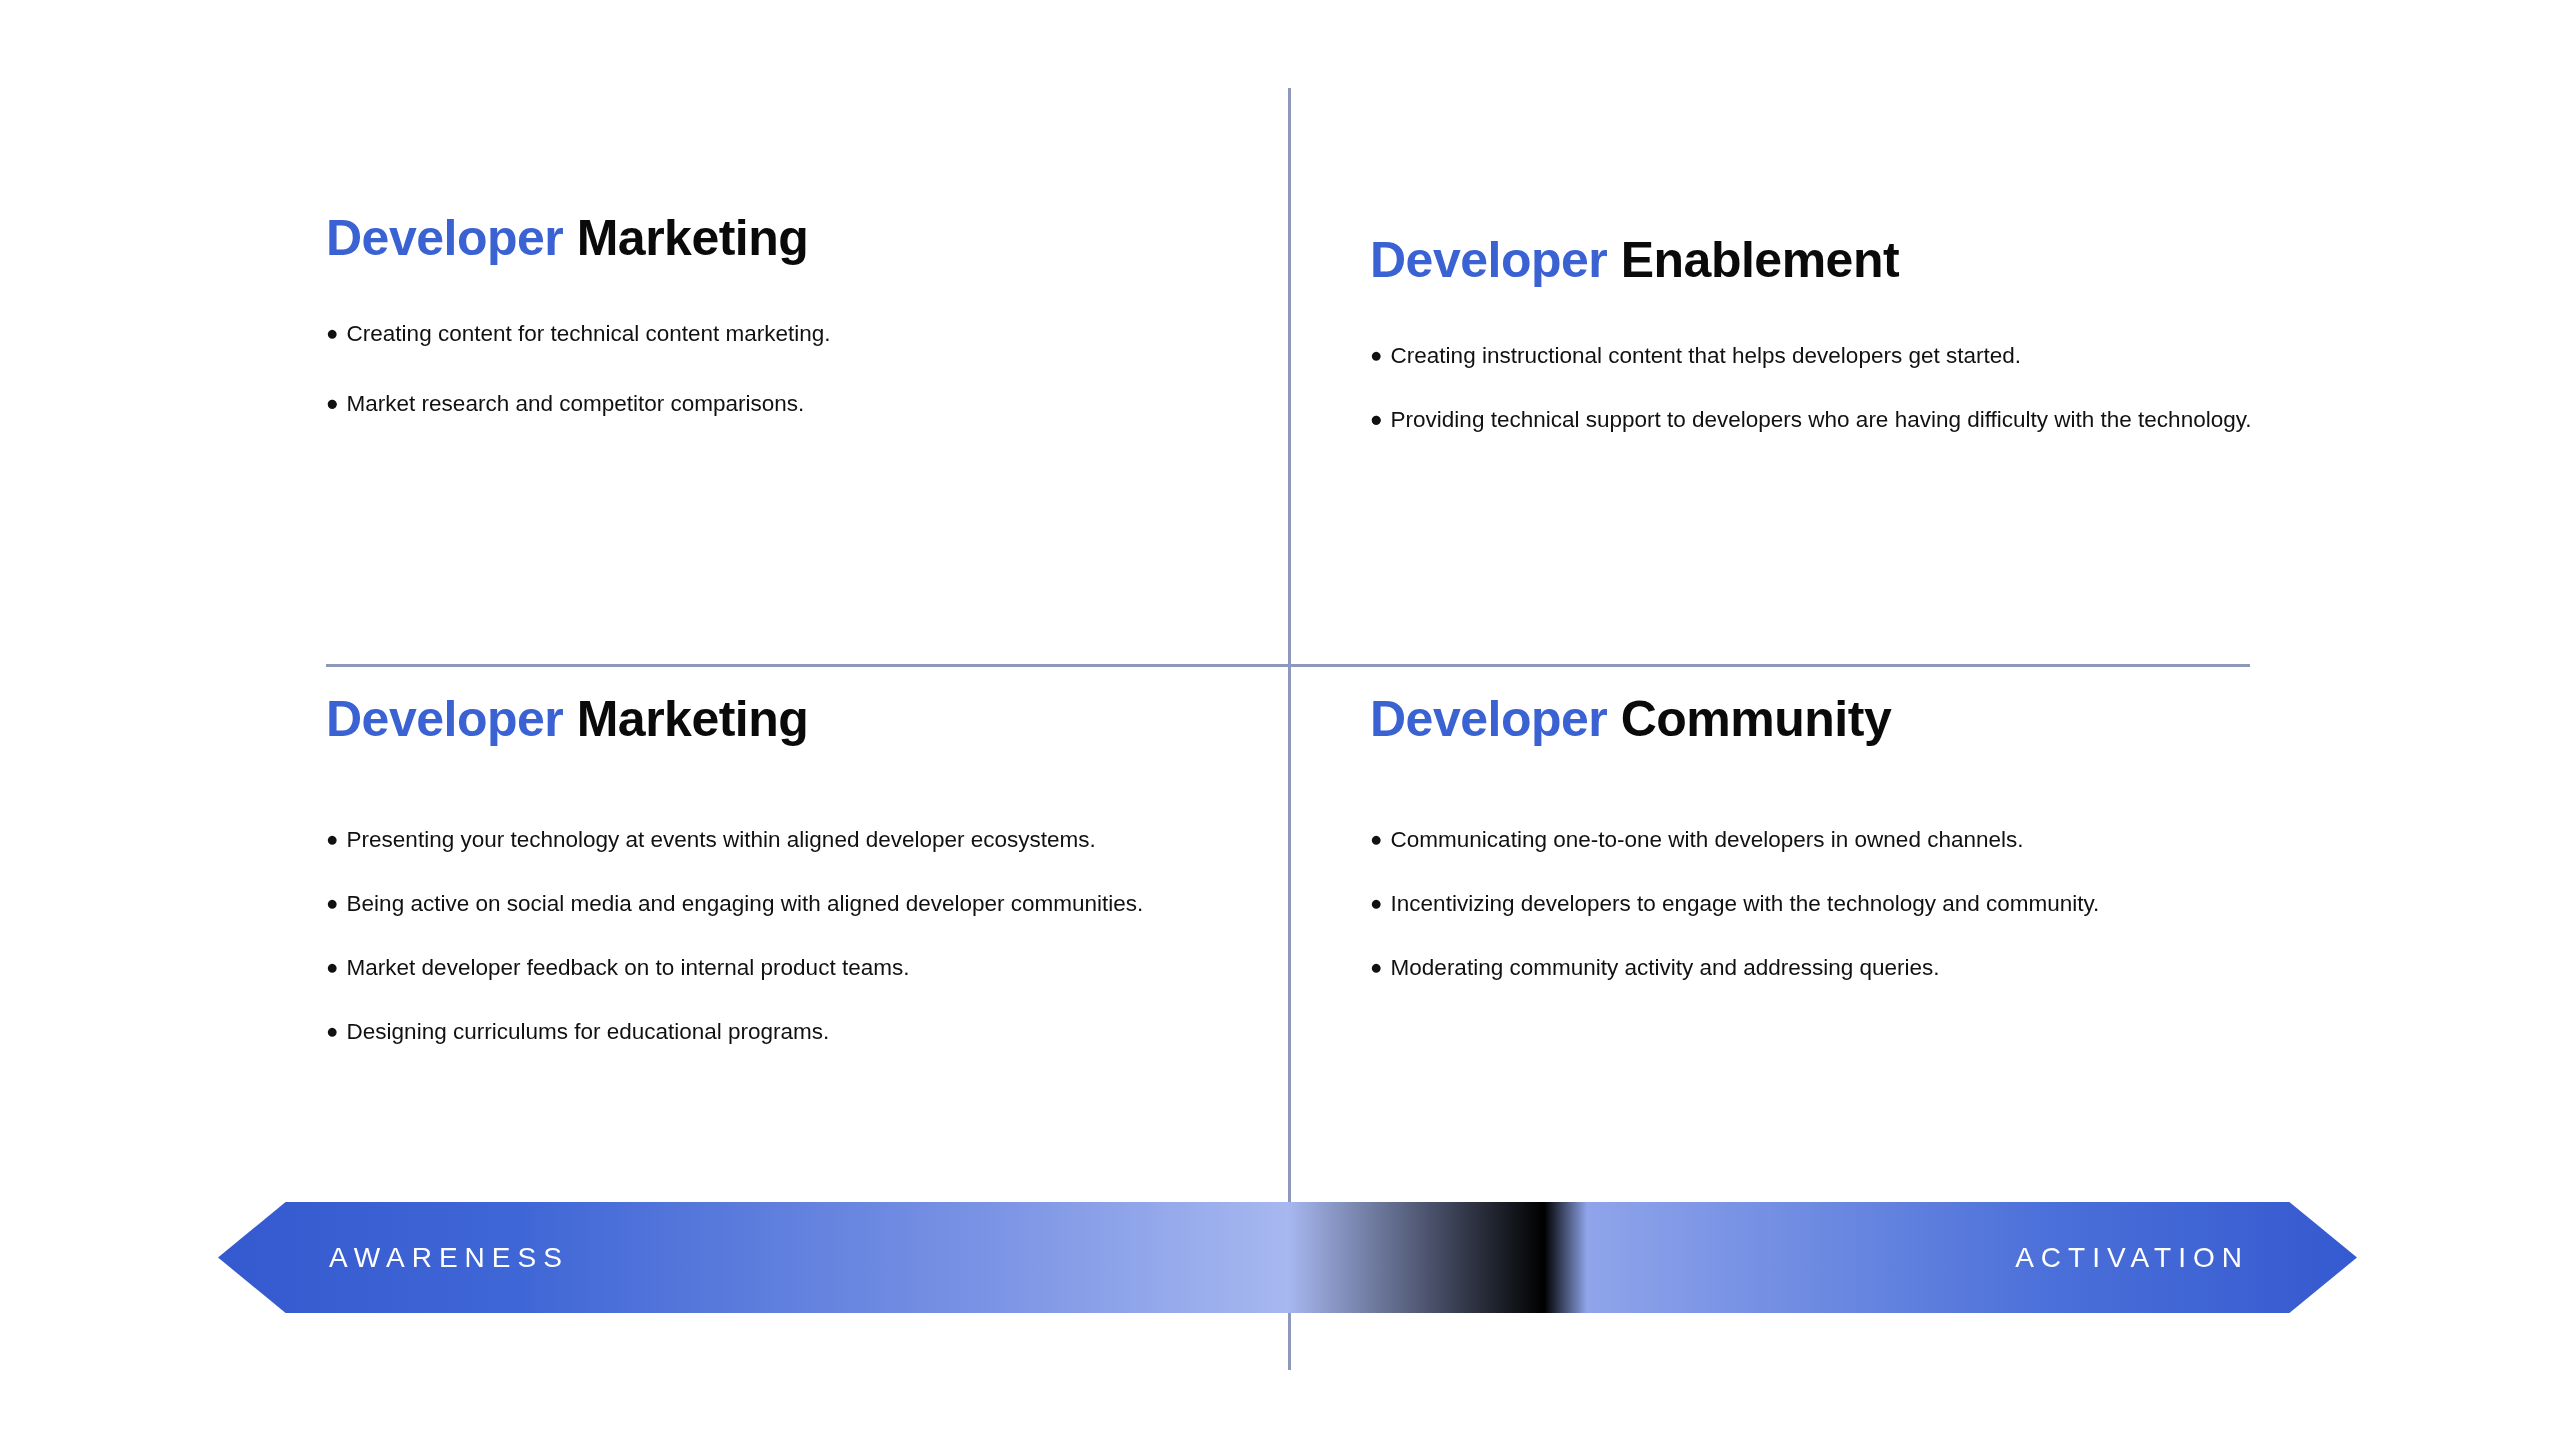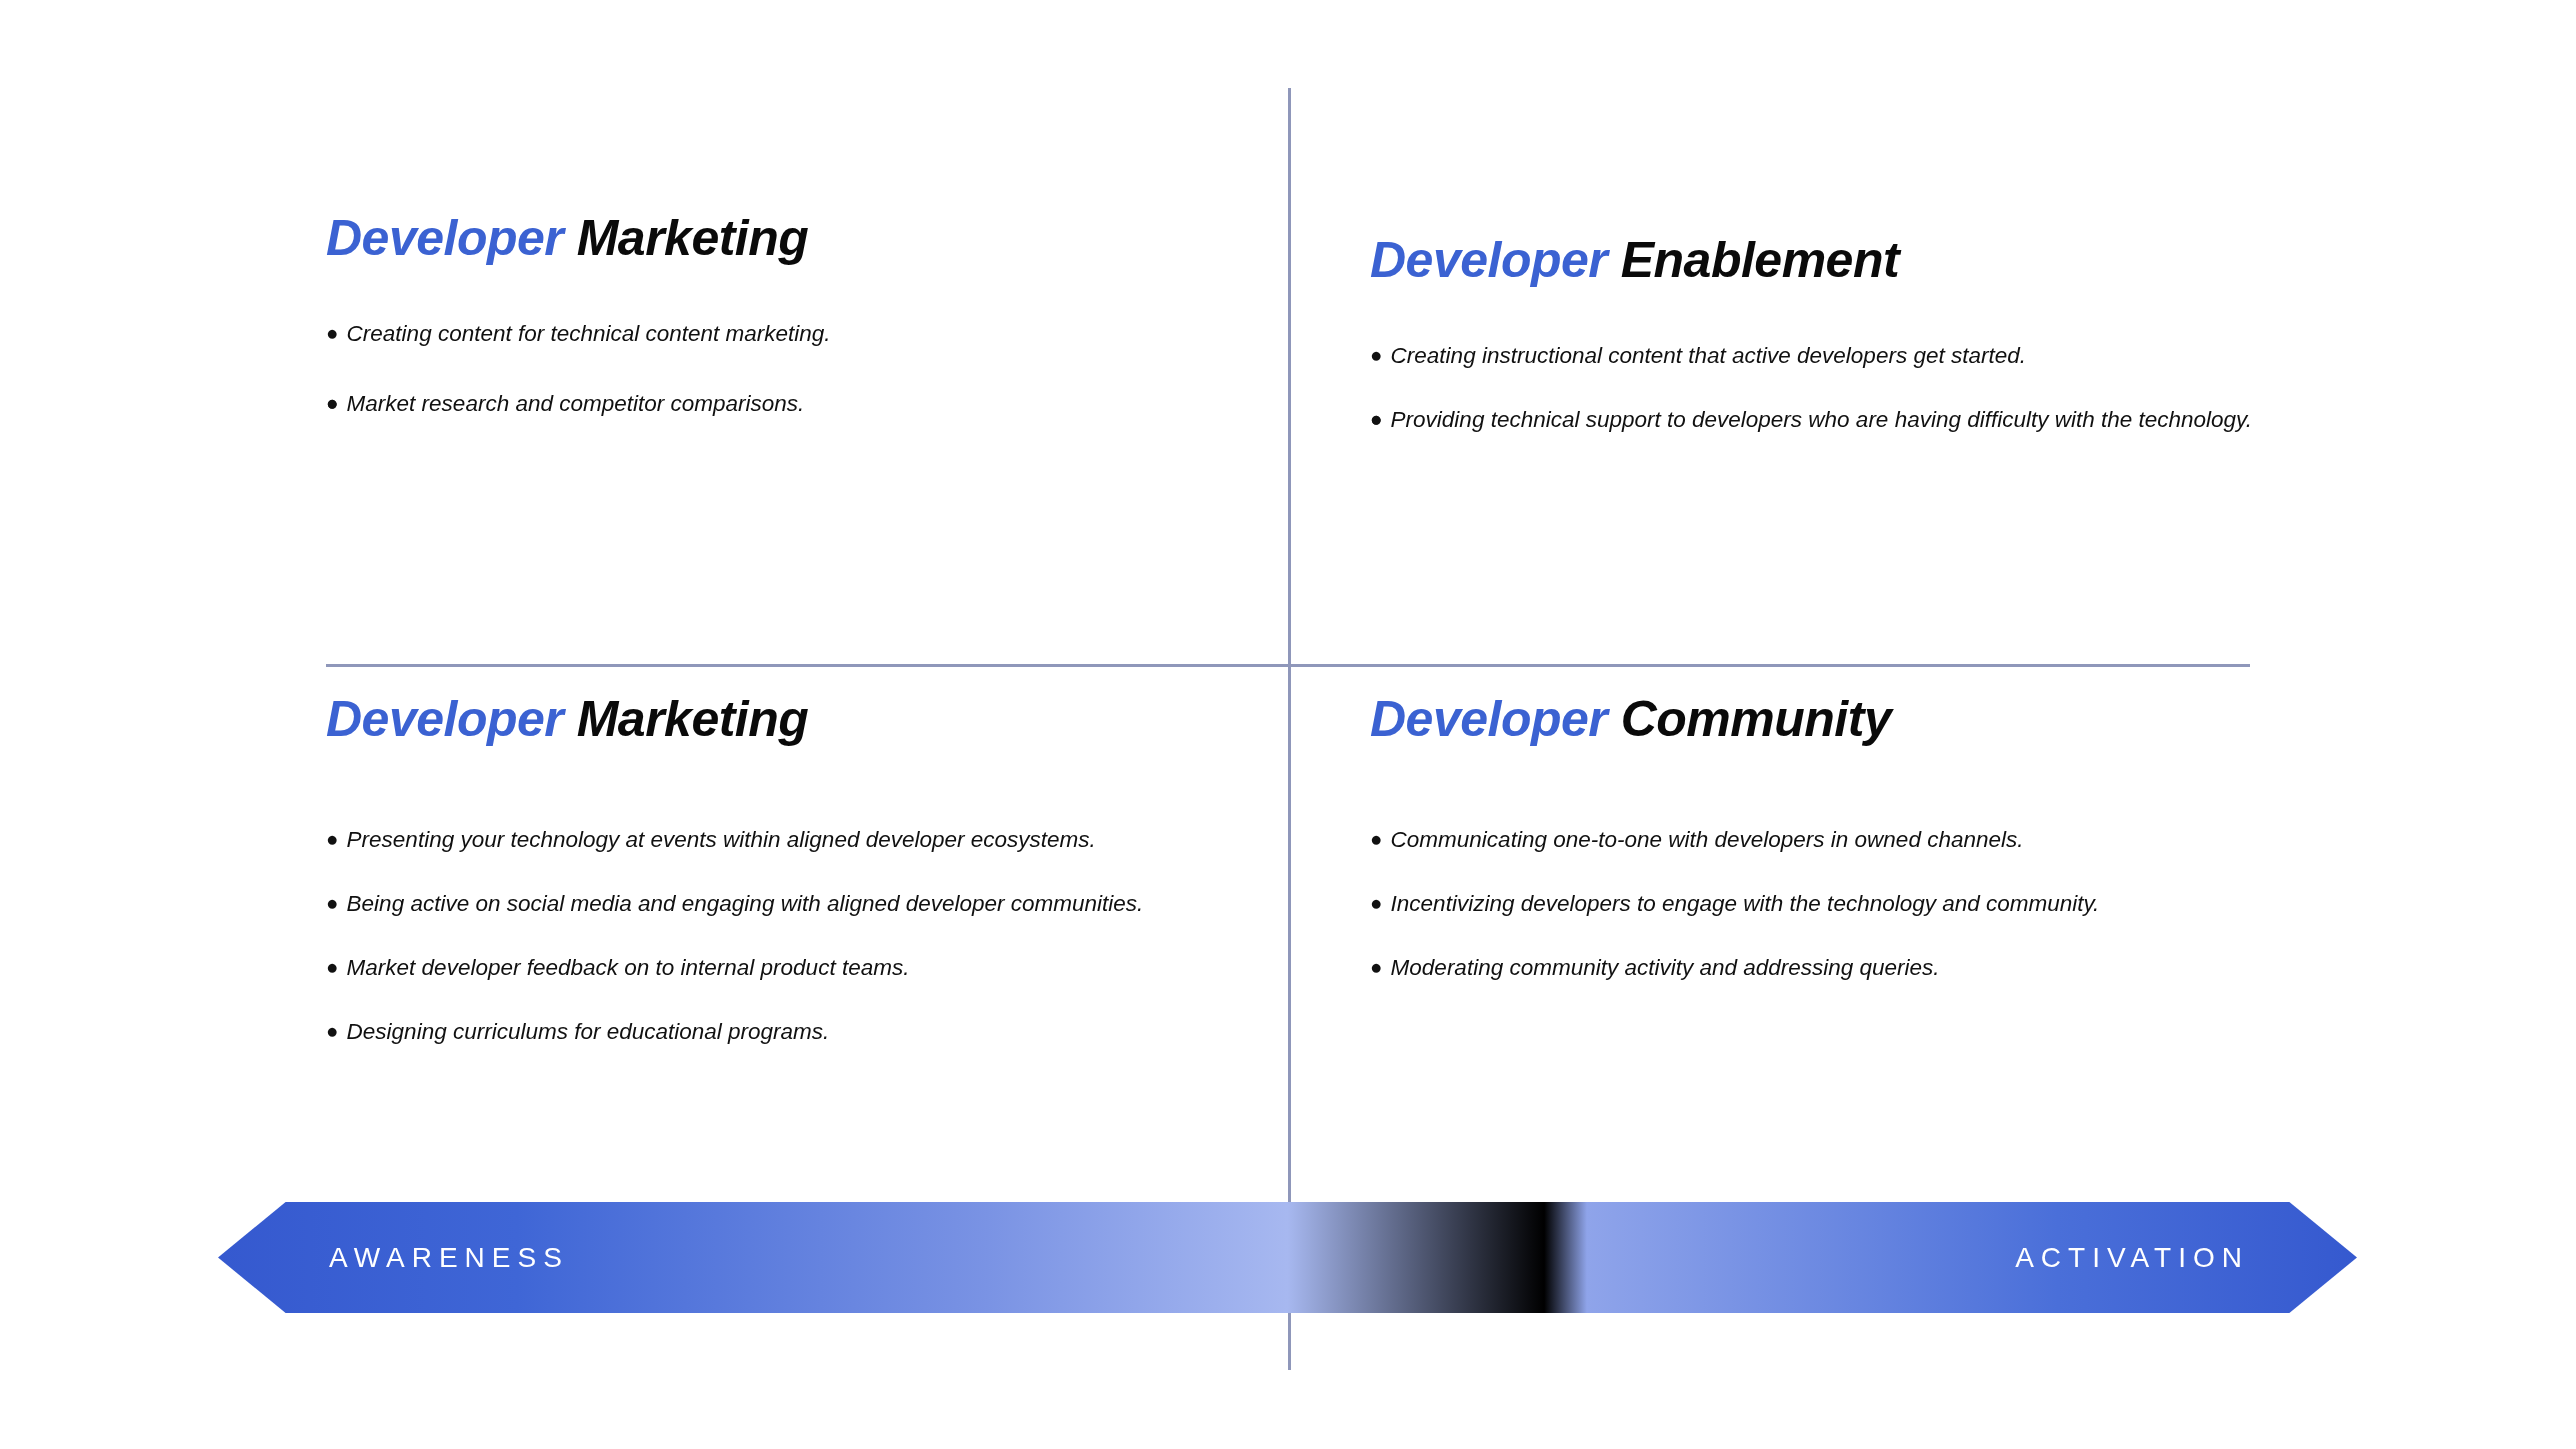--- a/index.html
+++ b/index.html
@@ -40,21 +40,20 @@
     top: 664px;
     width: 1924px;
     height: 2.6px;
     background: #8f97ba;
   }
 
   
   .quadrant {
     position: absolute;
     box-sizing: border-box;
-    font-style: italic;
   }
   .q-top-left    { left: 326px;  top: 213px;  width: 927px; }
   .q-top-right   { left: 1370px; top: 213px;  width: 1159px; margin-top: 22px; }
   .q-bottom-left { left: 326px;  top: 694px; width: 927px; }
   .q-bottom-right{ left: 1370px; top: 694px; width: 1159px; }
 
   .quad-title {
     font-size: 50px;
     font-weight: 700;
     letter-spacing: -0.5px;
@@ -167,21 +166,21 @@
   </div>
 
   <div class="quadrant q-top-right">
     <h2 class="quad-title">
       <span class="word-accent">Developer</span>
       <span class="word-main">Enablement</span>
     </h2>
     <ul class="bullet-list">
       <li class="bullet-item">
         <span class="bullet-dot">●</span>
-        <span>Creating instructional content that active developers get started.</span>
+        <span>Creating instructional content that helps developers get started.</span>
       </li>
       <li class="bullet-item">
         <span class="bullet-dot">●</span>
       </li>
       <li class="bullet-item">
         <span class="bullet-dot">●</span>
         <span>Providing technical support to developers who are having difficulty with the technology.</span>
       </li>
     </ul>
   </div>

